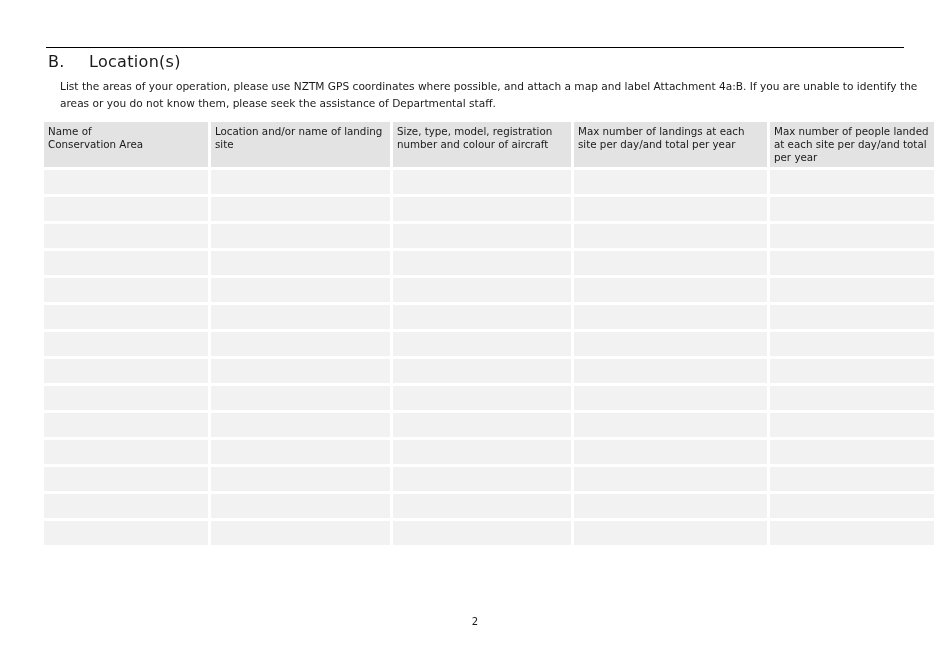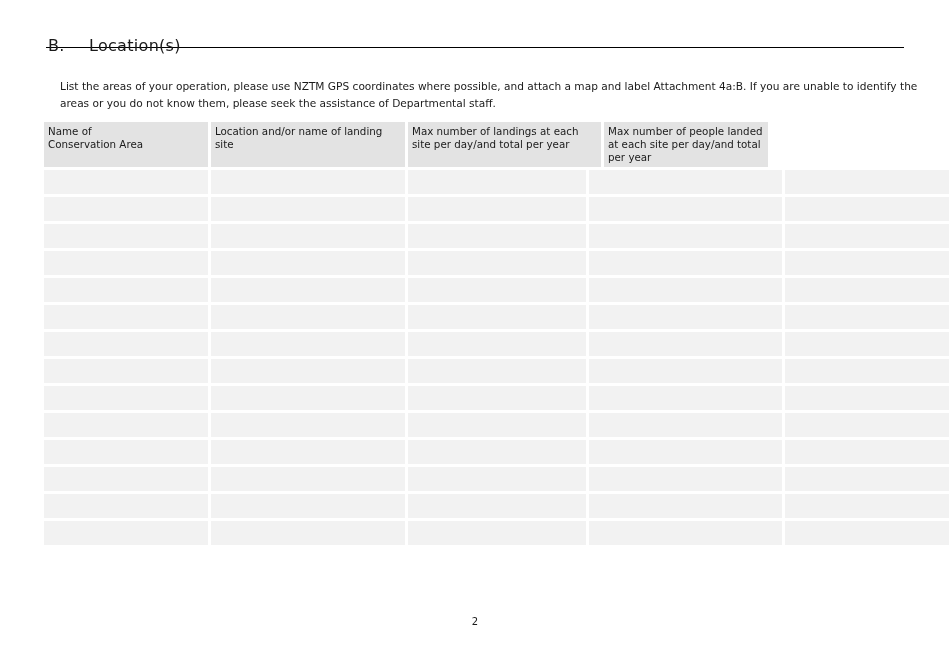--- a/index.html
+++ b/index.html
@@ -1,47 +1,48 @@
 <!DOCTYPE html>
 <html><head>
 <meta charset="utf-8">
 <style>
   html, body { margin: 0; padding: 0; background: #ffffff; }
   body { width: 950px; height: 672px; position: relative; overflow: hidden;
          font-family: "DejaVu Sans", "Liberation Sans", sans-serif; color: #1a1a1a; }
   .rule { position: absolute; left: 46px; top: 47px; width: 858px; height: 0; border-top: 1px solid #000; }
-  .section-title { position: absolute; left: 48px; top: 36px; font-size: 16px; letter-spacing: 0.3px; }
+  .section-title { position: absolute; left: 48px; top: 52px; font-size: 16px; letter-spacing: 0.3px; }
   .section-title .num { display: inline-block; width: 41px; }
   .intro { position: absolute; left: 60px; top: 78px; width: 860px; font-size: 10.6px; line-height: 17px; }
   .grid { position: absolute; left: 44px; top: 122px; }
   .hrow, .brow { display: flex; }
   .hrow .cell { background: #e3e3e3; height: 45px; box-sizing: border-box; padding: 3px 4px 12px 4px;
                 font-size: 10.3px; line-height: 13px; }
   .brow { margin-top: 3px; }
   .brow .cell { background: #f2f2f2; height: 24px; }
   .cell { margin-right: 3px; }
   .cell:last-child { margin-right: 0; }
-  .c1 { width: 164px; } .c2 { width: 194px; } .c3 { width: 178px; } .c4 { width: 193px; } .c5 { width: 164px; }
+  .c1 { width: 164px; } .c2 { width: 179px; } .c3 { width: 178px; } .c4 { width: 193px; } .c5 { width: 164px; }
   .page-num { position: absolute; left: 0; width: 950px; top: 616px; text-align: center; font-size: 10px; }
 </style>
 </head>
 <body>
 
 <div class="rule"></div>
 
 <div class="section-title">
   <span class="num">B.</span><span>Location(s)</span>
 </div>
 
 <div class="intro">List the areas of your operation, please use NZTM GPS coordinates where possible, and attach a map and label Attachment 4a:B. If you are unable to identify the areas or you do not know them, please seek the assistance of Departmental staff.</div>
 
 <div class="grid">
   <div class="hrow">
     <div class="cell c1">Name of<br>Conservation Area</div>
     <div class="cell c2">Location and/or name of landing site</div>
+    <div class="cell c3">Size, type, model, registration number and colour of aircraft</div>
     <div class="cell c4">Max number of landings at each site per day/and total per year</div>
     <div class="cell c5">Max number of people landed at each site per day/and total per year</div>
   </div>
   <div id="body-rows">
       <div class="brow">
         <div class="cell c1"></div>
         <div class="cell c2"></div>
         <div class="cell c3"></div>
         <div class="cell c4"></div>
         <div class="cell c5"></div>

